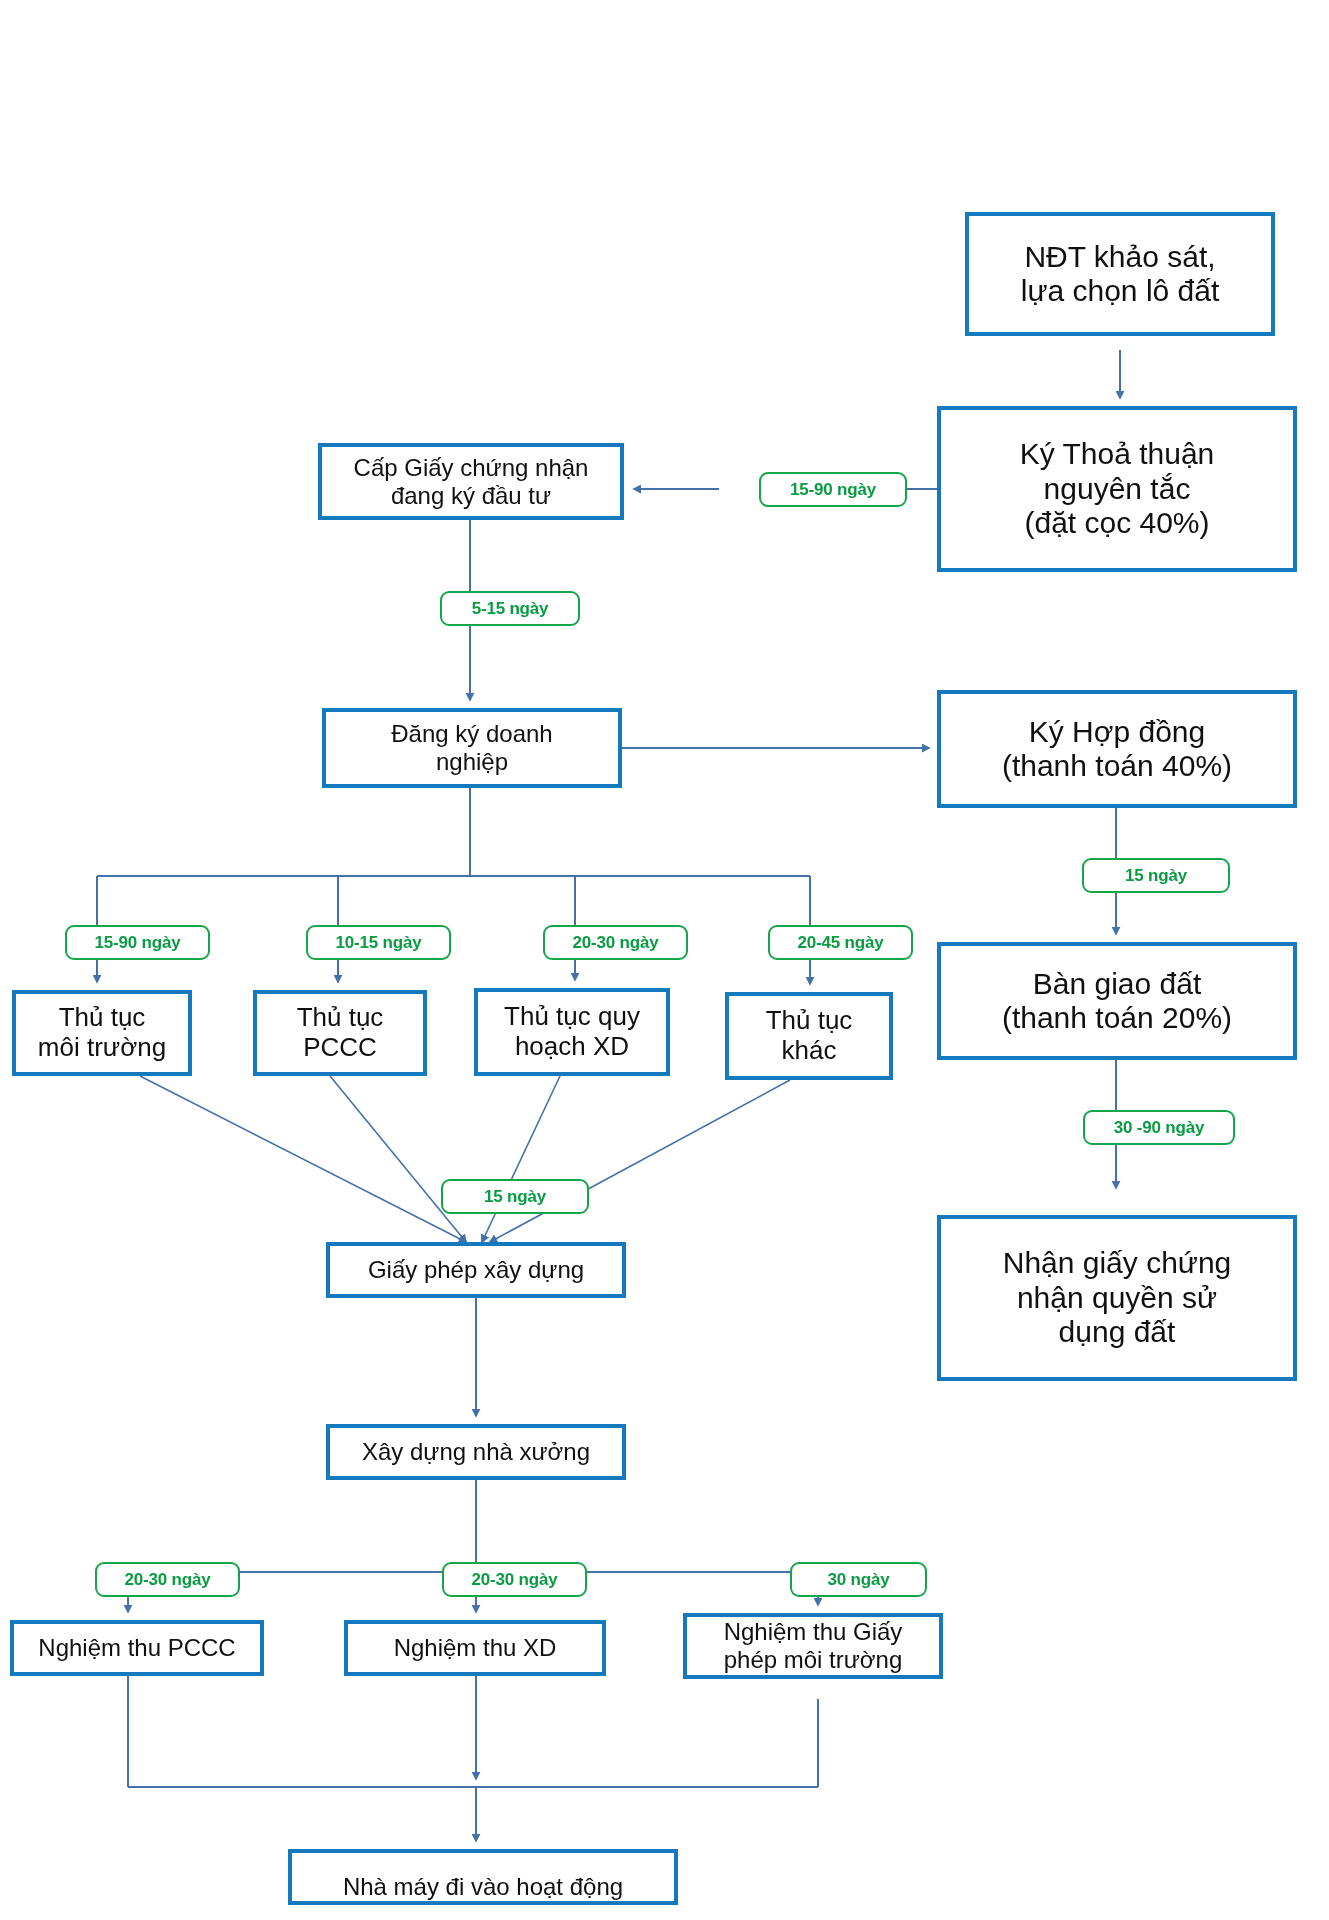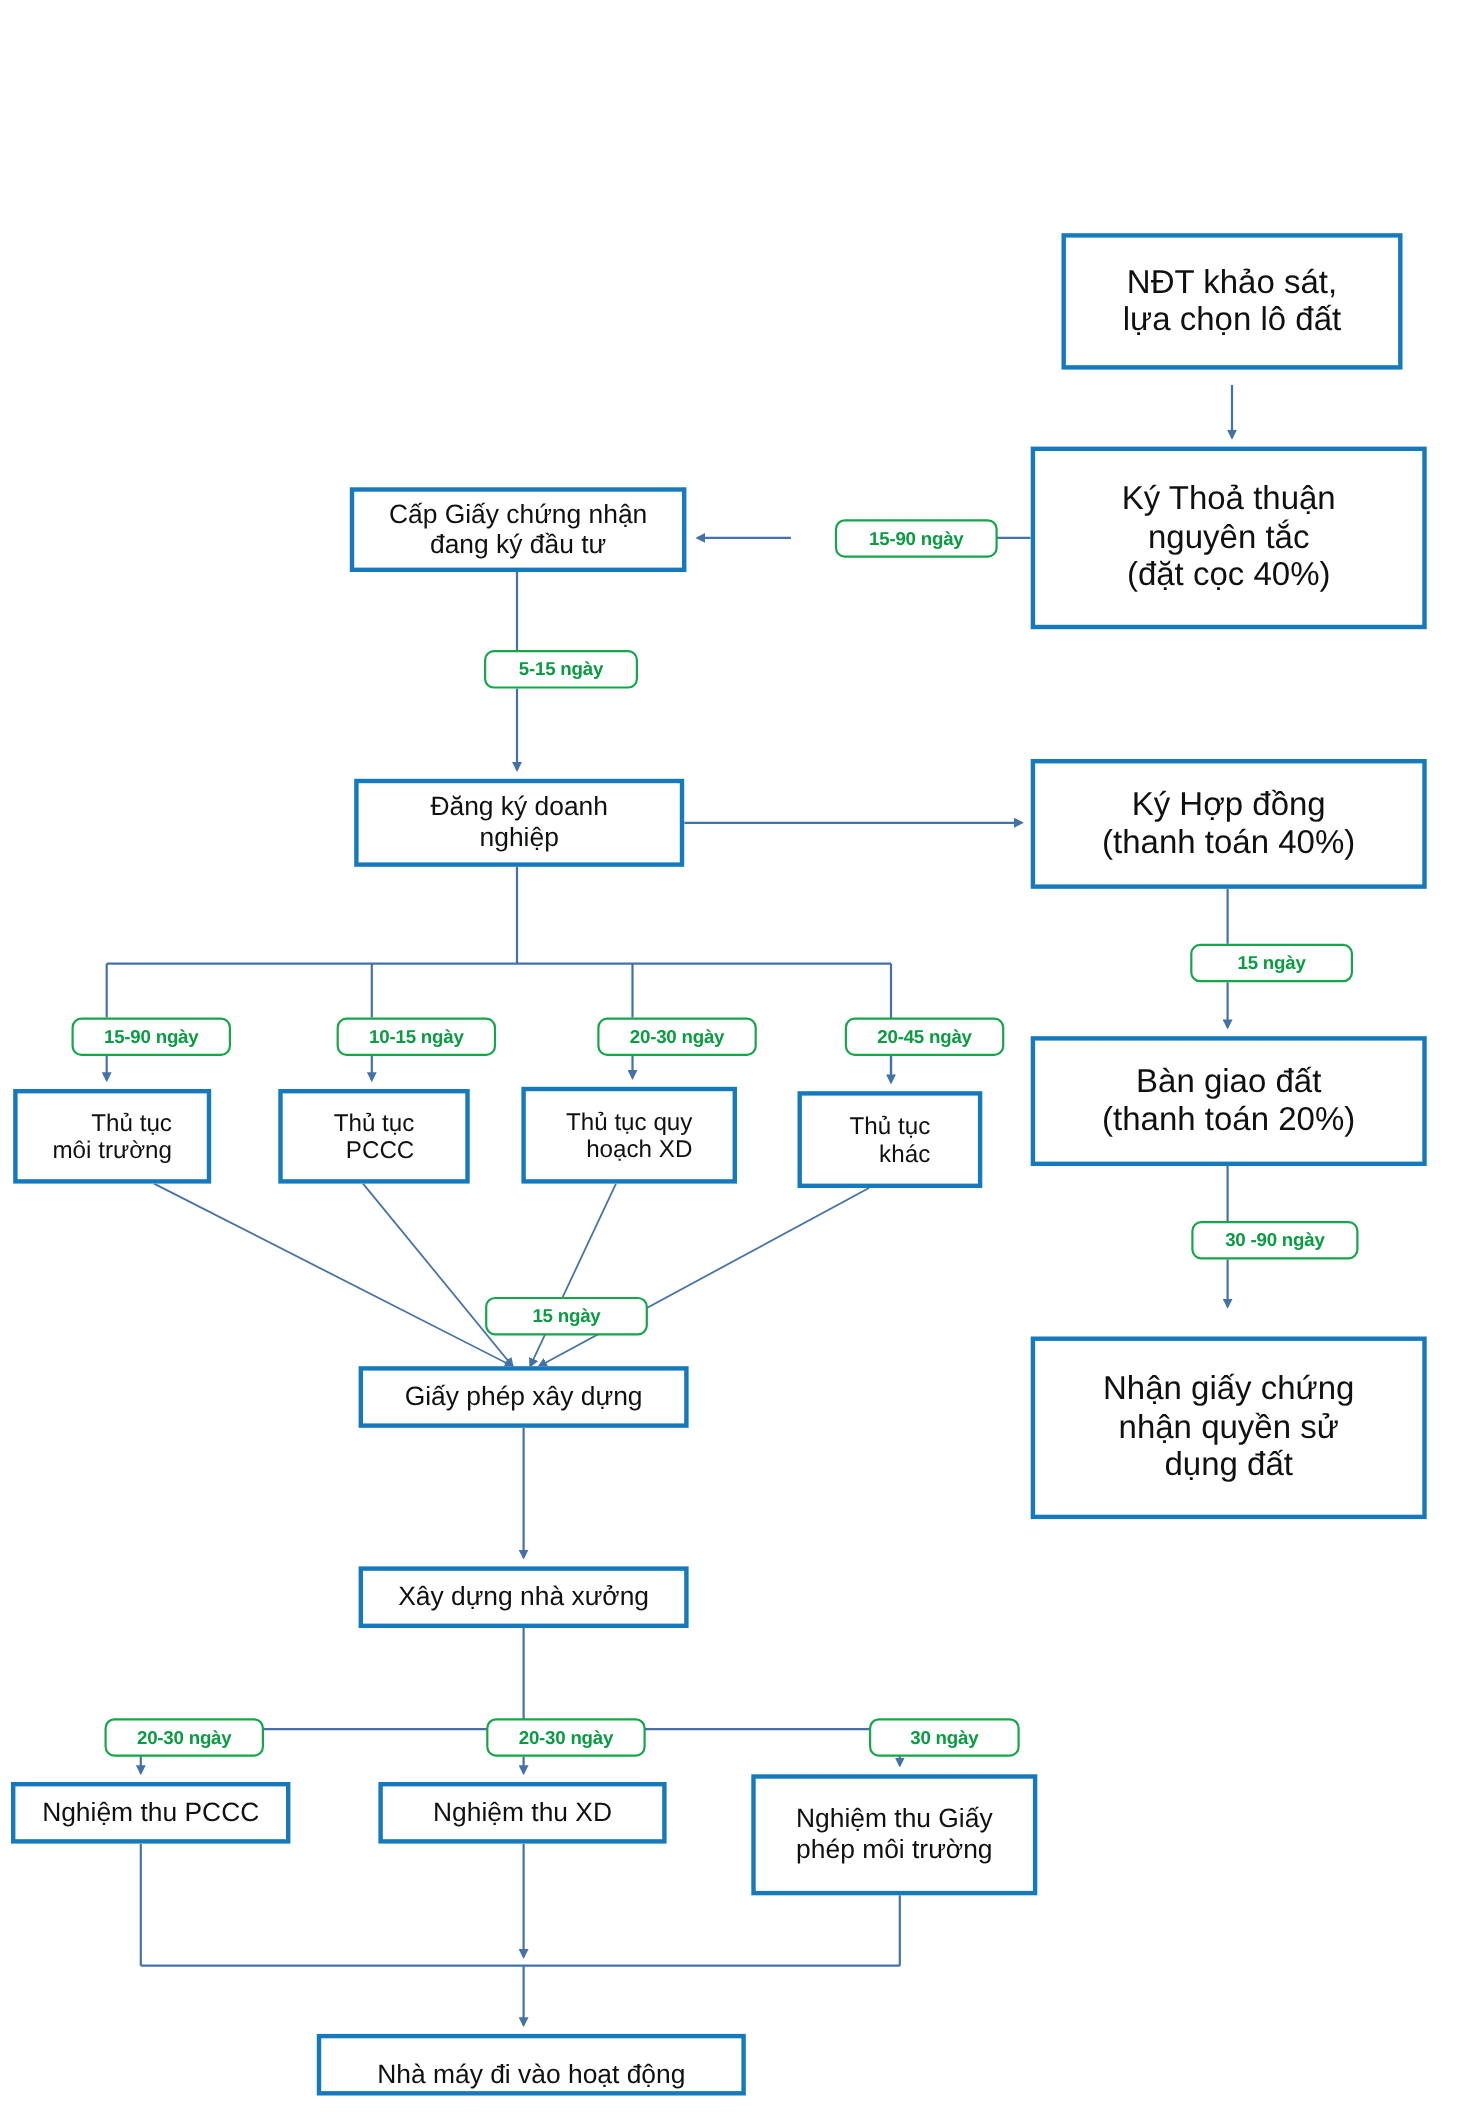--- a/index.html
+++ b/index.html
@@ -47,21 +47,21 @@
     color: #101010;
     display: flex;
     align-items: center;
     justify-content: center;
     text-align: center;
     line-height: 1.15;
     white-space: pre-line;
   }
   .node.big  { font-size: 30px; }
   .node.mid  { font-size: 24px; }
-  .node.sm   { font-size: 22px; text-align: right; }
+  .node.sm   { font-size: 26px; }
   .chip {
     position: absolute;
     box-sizing: border-box;
     background: #ffffff;
     border: 2px solid #16a64a;
     border-radius: 9px;
     color: #0a9c42;
     font-size: 17px;
     font-weight: bold;
     display: flex;
@@ -149,21 +149,21 @@
       <div class="node sm" style="left: 253px; top: 990px; width: 174px; height: 86px; border-color: rgb(20, 121, 189);"><span>Thủ tục
 PCCC</span></div>
       <div class="node sm" style="left: 474px; top: 988px; width: 196px; height: 88px; border-color: rgb(20, 121, 189);"><span>Thủ tục quy
 hoạch XD</span></div>
       <div class="node sm" style="left: 725px; top: 992px; width: 168px; height: 88px; border-color: rgb(20, 121, 189);"><span>Thủ tục
 khác</span></div>
       <div class="node mid" style="left: 326px; top: 1242px; width: 300px; height: 56px; border-color: rgb(20, 121, 189);"><span>Giấy phép xây dựng</span></div>
       <div class="node mid" style="left: 326px; top: 1424px; width: 300px; height: 56px; border-color: rgb(20, 121, 189);"><span>Xây dựng nhà xưởng</span></div>
       <div class="node mid" style="left: 10px; top: 1620px; width: 254px; height: 56px; border-color: rgb(20, 121, 189);"><span>Nghiệm thu PCCC</span></div>
       <div class="node mid" style="left: 344px; top: 1620px; width: 262px; height: 56px; border-color: rgb(20, 121, 189);"><span>Nghiệm thu XD</span></div>
-      <div class="node mid" style="left: 683px; top: 1613px; width: 260px; height: 110px; border-color: rgb(20, 121, 189);"><span>Nghiệm thu Giấy
+      <div class="node mid" style="left: 683px; top: 1613px; width: 260px; height: 66px; border-color: rgb(20, 121, 189);"><span>Nghiệm thu Giấy
 phép môi trường</span></div>
       <div class="node mid" style="left: 288px; top: 1849px; width: 390px; height: 56px; border-color: rgb(20, 121, 189); align-items: flex-end;"><span>Nhà máy đi vào hoạt động</span></div>
     </div>
   <div id="chips-layer">
       <div class="chip" style="left: 719px; top: 472px; width: 148px; height: 35px; border-color: rgb(22, 166, 74); color: rgb(10, 156, 66);">
         <span>15-90 ngày</span>
       </div>
       <div class="chip" style="left: 400px; top: 591px; width: 140px; height: 35px; border-color: rgb(22, 166, 74); color: rgb(10, 156, 66);">
         <span>5-15 ngày</span>
       </div>

